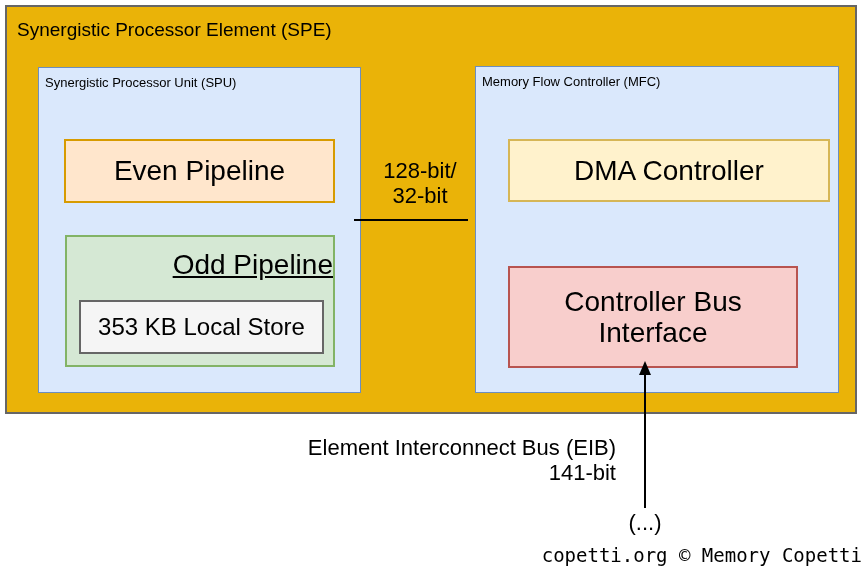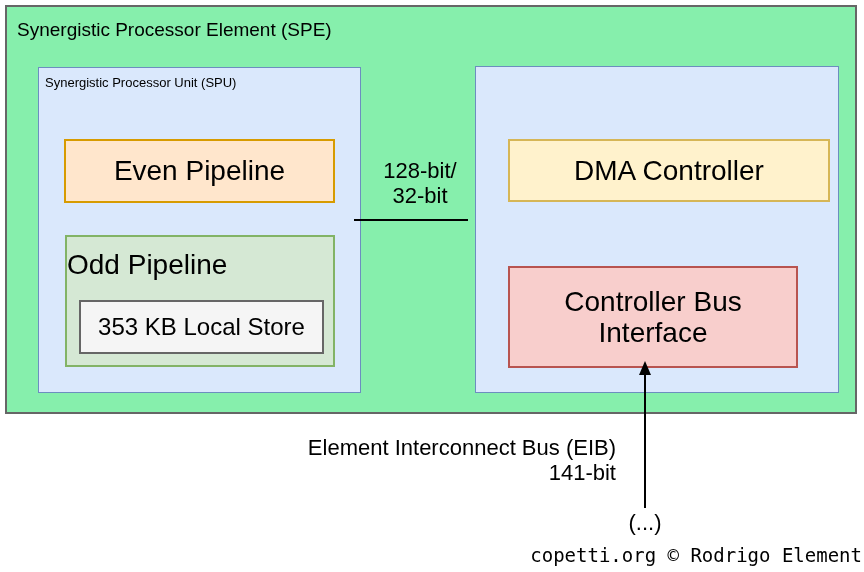--- a/index.html
+++ b/index.html
@@ -14,21 +14,21 @@
     position:absolute;inset:0;display:flex;align-items:center;justify-content:center;
     text-align:center;font-size:28px;line-height:1.12;padding:0 4px;
   }
   
   #spe{left:5px;top:5px;width:852px;height:409px;}
   #spe-title{position:absolute;left:10px;top:12px;font-size:19px;white-space:nowrap;}
   
   #spu{left:31px;top:60px;width:323px;height:326px;}
   #even{left:25px;top:71px;width:271px;height:64px;}
   #odd{left:26px;top:167px;width:270px;height:132px;}
-  #odd-label{position:absolute;left:0;right:0;top:12px;text-align:left;font-size:28px;}
+  #odd-label{position:absolute;left:0;right:0;top:12px;text-align:right;font-size:28px;text-decoration:underline;}
   #store{left:12px;top:63px;width:245px;height:54px;}
   #store .center-label{font-size:24px;}
   
   #mfc{left:468px;top:59px;width:364px;height:327px;}
   #dma{left:32px;top:72px;width:322px;height:63px;}
   #sbi{left:32px;top:199px;width:290px;height:102px;}
   
   #bus-line{position:absolute;left:354px;top:219px;width:114px;height:0;border-top:2px solid #000;}
   #bus-label{position:absolute;left:353px;top:151px;width:120px;text-align:center;
     font-size:22px;line-height:25px;}
@@ -44,39 +44,40 @@
   #eib-label span{display:block;}
   #eib-dots{position:absolute;left:600px;top:510px;width:90px;text-align:center;font-size:22px;}
   #credit{position:absolute;right:2px;top:544px;font-family:"DejaVu Sans Mono",monospace;
     font-size:19px;white-space:nowrap;}
 </style>
 </head>
 <body>
 
 <div id="canvas">
 
-  <div id="spe" class="box" style="background-color: #86efac; border-color: rgb(102, 102, 102);">
+  <div id="spe" class="box" style="background-color: #eab308; border-color: rgb(102, 102, 102);">
     <div id="spe-title">Synergistic Processor Element (SPE)</div>
 
     <div id="spu" class="box thin" style="background-color: rgb(218, 232, 252); border-color: rgb(108, 142, 191);">
       <div class="corner-title">Synergistic Processor Unit (SPU)</div>
 
       <div id="even" class="box" style="background-color: rgb(255, 230, 204); border-color: rgb(215, 155, 0);">
         <div class="center-label">Even Pipeline</div>
       </div>
 
       <div id="odd" class="box" style="background-color: rgb(213, 232, 212); border-color: rgb(130, 179, 102);">
         <div id="odd-label">Odd Pipeline</div>
         <div id="store" class="box" style="background-color: rgb(245, 245, 245); border-color: rgb(102, 102, 102);">
           <div class="center-label">353 KB Local Store</div>
         </div>
       </div>
     </div>
 
     <div id="mfc" class="box thin" style="background-color: rgb(218, 232, 252); border-color: rgb(108, 142, 191);">
+      <div class="corner-title">Memory Flow Controller (MFC)</div>
 
       <div id="dma" class="box" style="background-color: rgb(255, 242, 204); border-color: rgb(214, 182, 86);">
         <div class="center-label">DMA Controller</div>
       </div>
 
       <div id="sbi" class="box" style="background-color: rgb(248, 206, 204); border-color: rgb(184, 84, 80);">
         <div class="center-label">Controller Bus Interface</div>
       </div>
     </div>
 
@@ -93,15 +94,15 @@
     <div class="shaft" style="background-color: rgb(0, 0, 0);"></div>
   </div>
 
   <div id="eib-label">
     <span>Element Interconnect Bus (EIB)</span>
     <span>141-bit</span>
   </div>
 
   <div id="eib-dots">(...)</div>
 
-  <div id="credit">copetti.org © Rodrigo Element</div>
+  <div id="credit">copetti.org © Memory Copetti</div>
 
 </div>
 
 </body></html>

